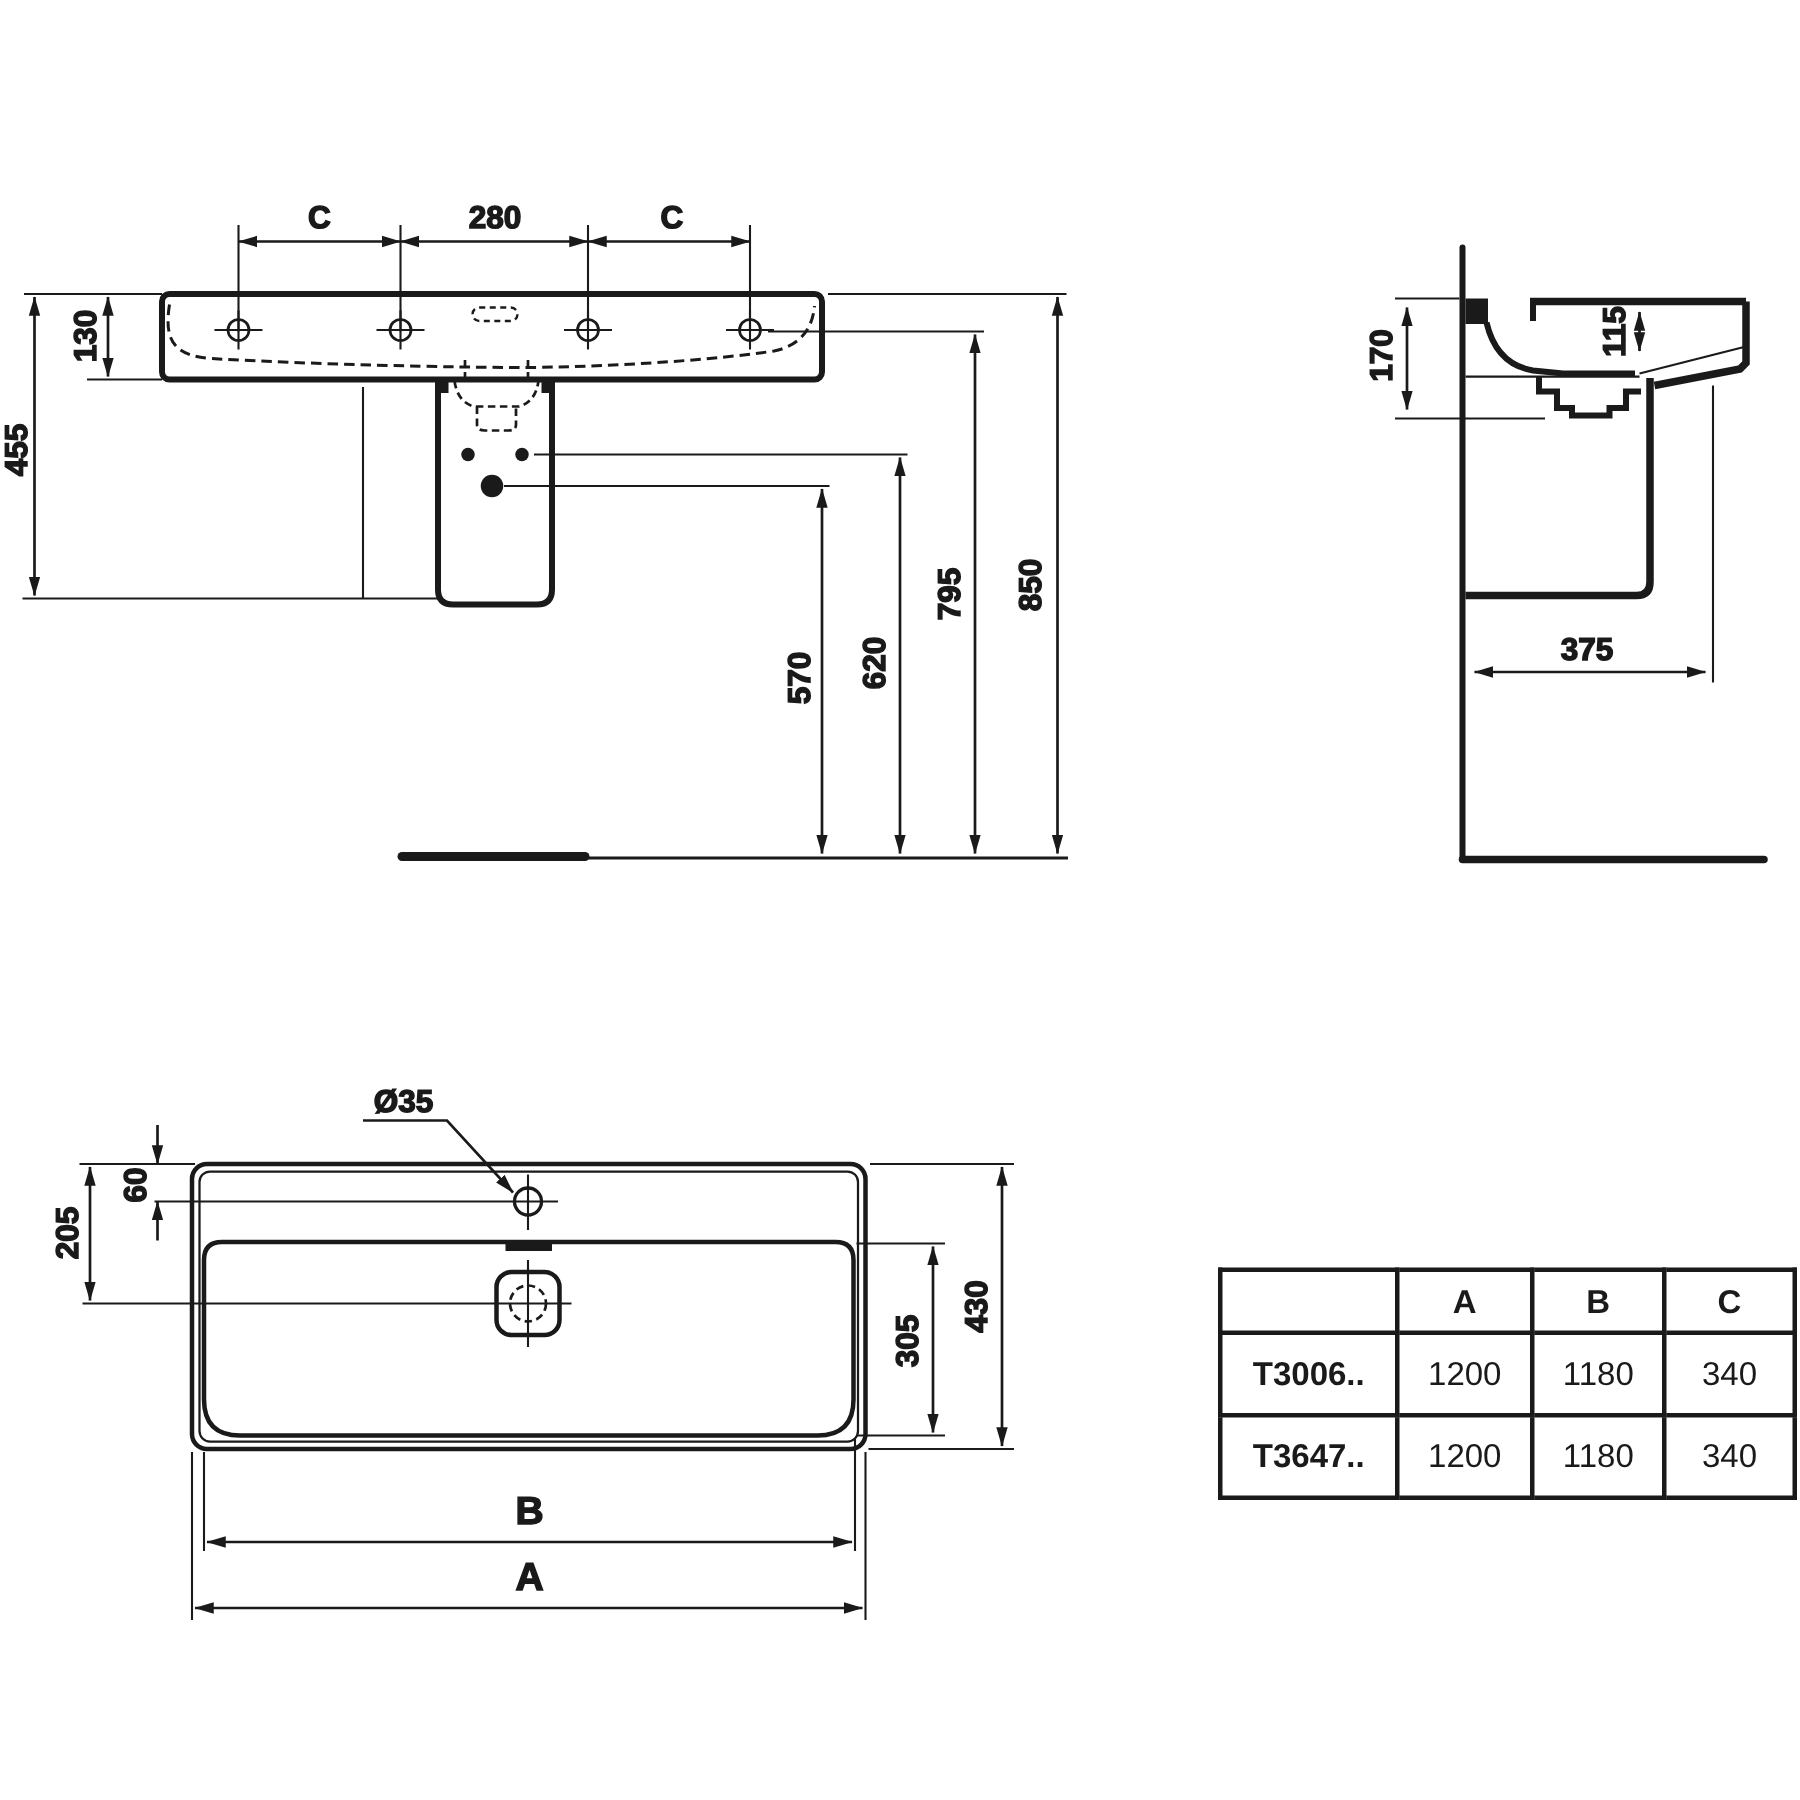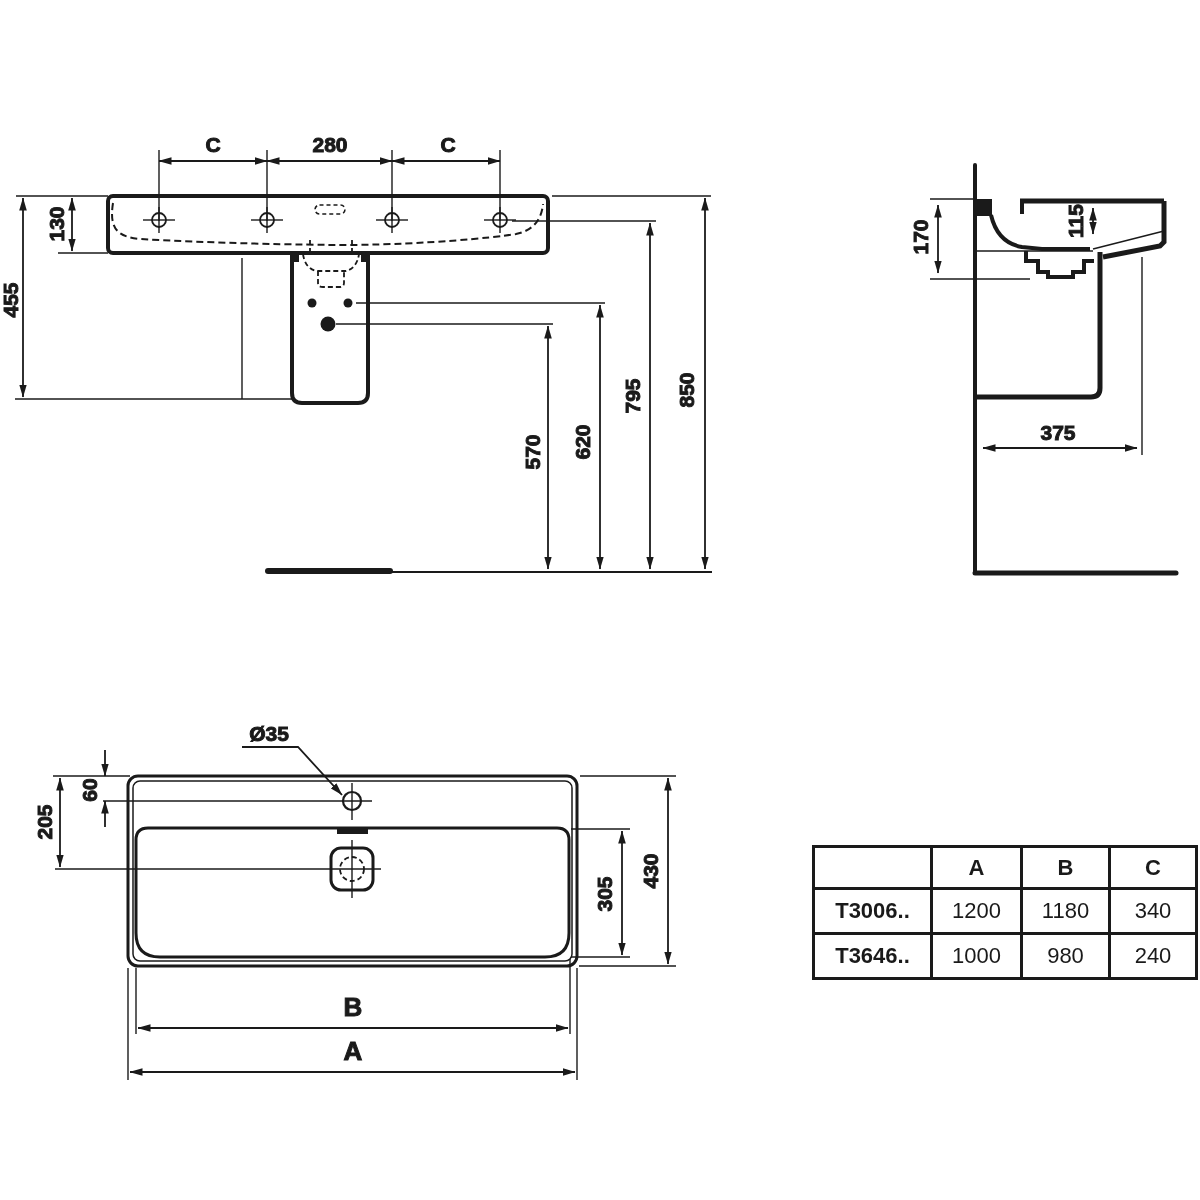--- a/index.html
+++ b/index.html
@@ -12,21 +12,21 @@
   #spec-table{position:absolute;left:812px;top:845px;border-collapse:collapse;
               table-layout:fixed;}
   #spec-table td,#spec-table th{border:3px solid #1a1a1a;text-align:center;vertical-align:middle;
               font-size:22px;color:#1a1a1a;padding:0;background:#fff;}
   #spec-table th{font-weight:700;}
   #spec-table td.code{font-weight:700;}
   #spec-table col.c0{width:118px;}
   #spec-table col.c1{width:90px;}
   #spec-table col.c2{width:88px;}
   #spec-table col.c3{width:87px;}
-  #spec-table tr{height:45px;}
+  #spec-table tr{height:55px;}
   #spec-table tr.hdr{height:42px;}
 </style>
 </head>
 <body>
 
 <div id="canvas">
 
 <svg width="1200" height="1200" viewBox="0 0 1200 1200">
   <defs>
     <marker id="ar" viewBox="0 0 13 9" refX="12.5" refY="4.5" markerWidth="13" markerHeight="9" orient="auto-start-reverse" markerUnits="userSpaceOnUse">
@@ -231,21 +231,21 @@
       <th>B</th>
       <th>C</th>
     </tr>
     <tr>
       <td class="code">T3006..</td>
       <td>1200</td>
       <td>1180</td>
       <td>340</td>
     </tr>
     <tr>
-      <td class="code">T3646..</td>
-      <td>1000</td>
-      <td>980</td>
-      <td>240</td>
+      <td class="code">T3647..</td>
+      <td>1200</td>
+      <td>1180</td>
+      <td>340</td>
     </tr>
   </tbody>
     </table>
 
 </div>
 
 </body></html>

